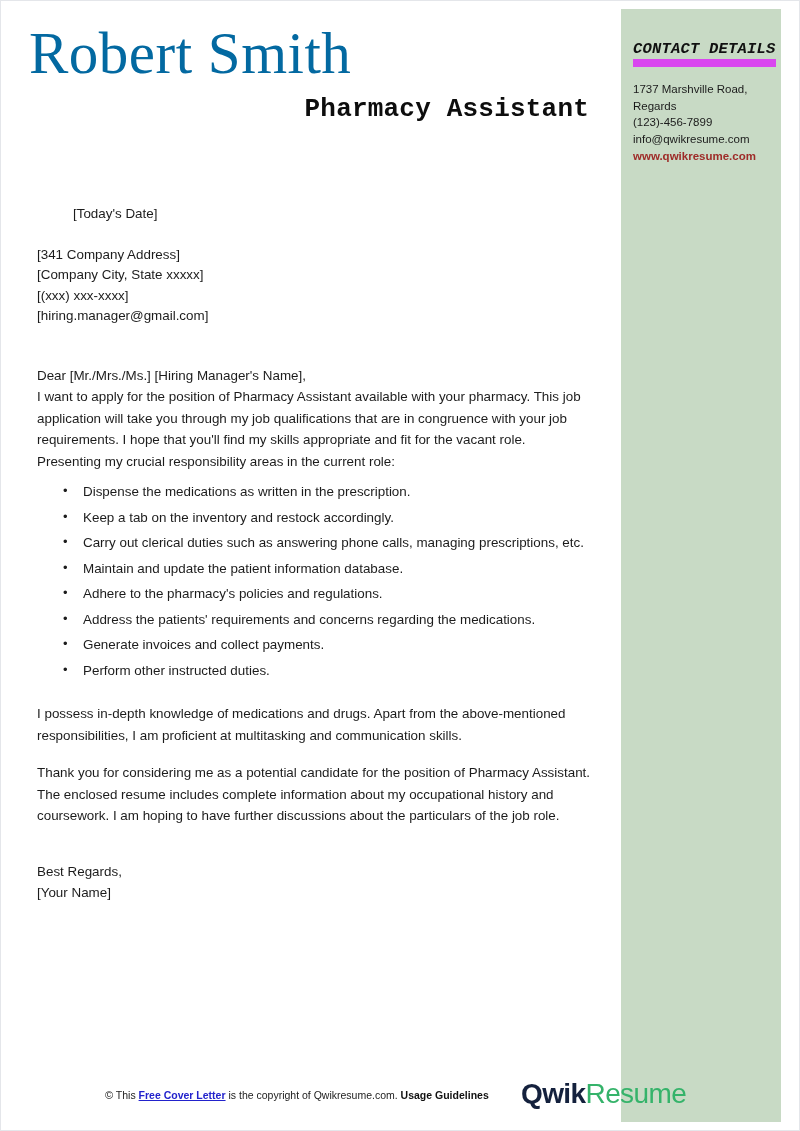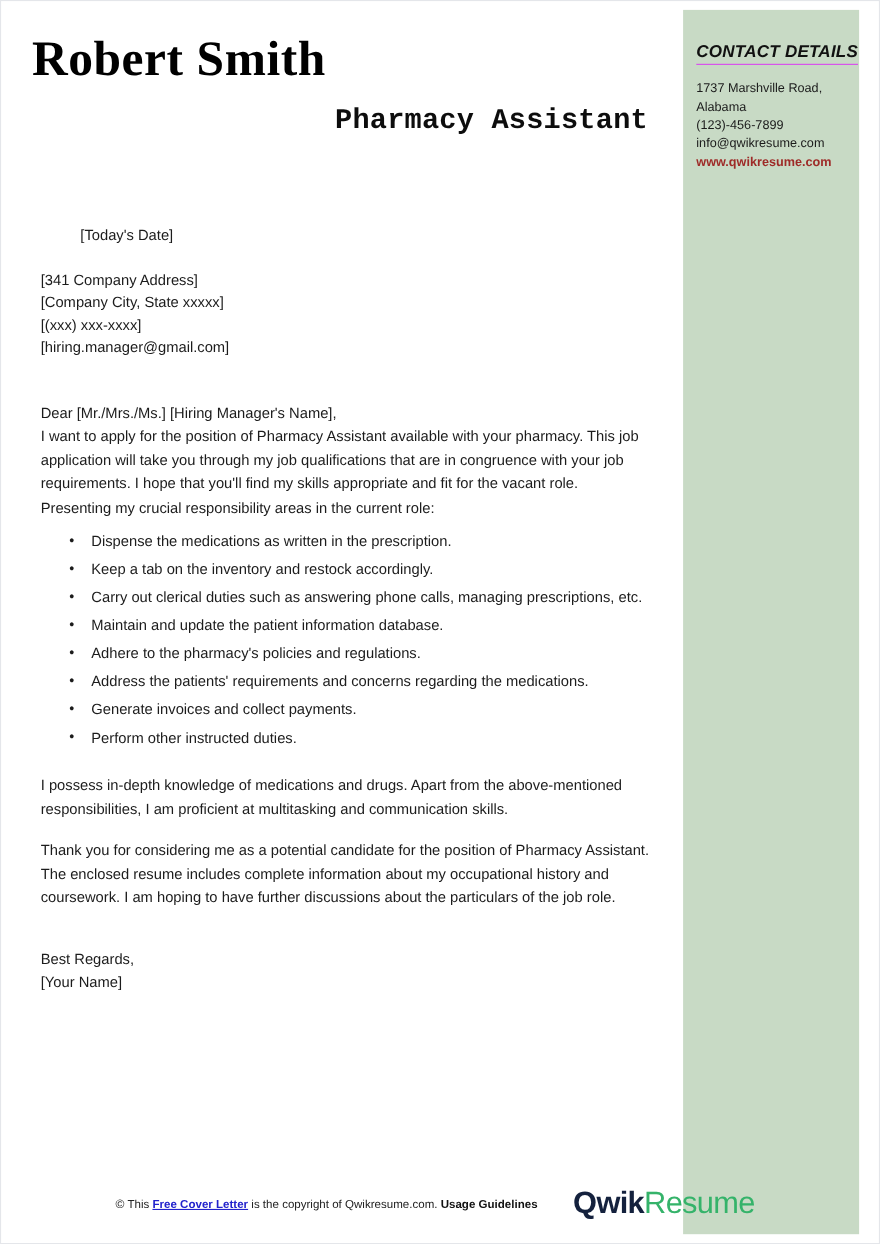--- a/index.html
+++ b/index.html
@@ -31,28 +31,28 @@
     position: absolute;
     left: 620px;
     top: 8px;
     width: 160px;
     bottom: 8px;
     background: #c8dac5;
     box-sizing: border-box;
     padding: 30px 0 0 12px;
   }
   .contact-heading {
-    font-family: Liberation Sans, sans-serif;
+    font-family: Liberation Mono, monospace;
     font-weight: bold;
     font-style: italic;
     font-size: 15.5px;
     color: #111111;
     letter-spacing: 0.2px;
     display: inline-block;
-    border-bottom: 1px solid #d946ef;
+    border-bottom: 8px solid #d946ef;
     padding-bottom: 1px;
     margin-bottom: 14px;
     white-space: nowrap;
   }
   .contact-lines {
     font-family: "Liberation Sans", sans-serif;
     font-size: 11.5px;
     line-height: 16.5px;
     color: #1b1b1b;
   }
@@ -65,24 +65,24 @@
 
   
   .hdr {
     position: absolute;
     left: 28px;
     top: 26px;
     width: 560px;
   }
   .hdr-name {
     font-family: "Liberation Serif", serif;
-    font-size: 45px;
+    font-size: 59px;
     line-height: 52px;
-    color: #000000;
-    font-weight: bold;
+    color: #0369a1;
+    font-weight: normal;
     letter-spacing: 0.5px;
     margin: 0;
   }
   .hdr-role {
     font-family: Liberation Mono, monospace;
     font-size: 26px;
     line-height: 40px;
     color: #0d0d0d;
     font-weight: bold;
     letter-spacing: 0.2px;
@@ -170,21 +170,21 @@
 </style>
 </head>
 <body>
 
 <div class="page">
 
   <aside class="sidebar">
     <div class="contact-heading">CONTACT DETAILS</div>
     <div class="contact-lines">
       <div>1737 Marshville Road,</div>
-      <div>Alabama</div>
+      <div>Regards</div>
       <div>(123)-456-7899</div>
       <div>info@qwikresume.com</div>
       <div class="contact-site">www.qwikresume.com</div>
     </div>
   </aside>
 
   <header class="hdr">
     <h1 class="hdr-name">Robert Smith</h1>
     <h2 class="hdr-role">Pharmacy Assistant</h2>
   </header>

